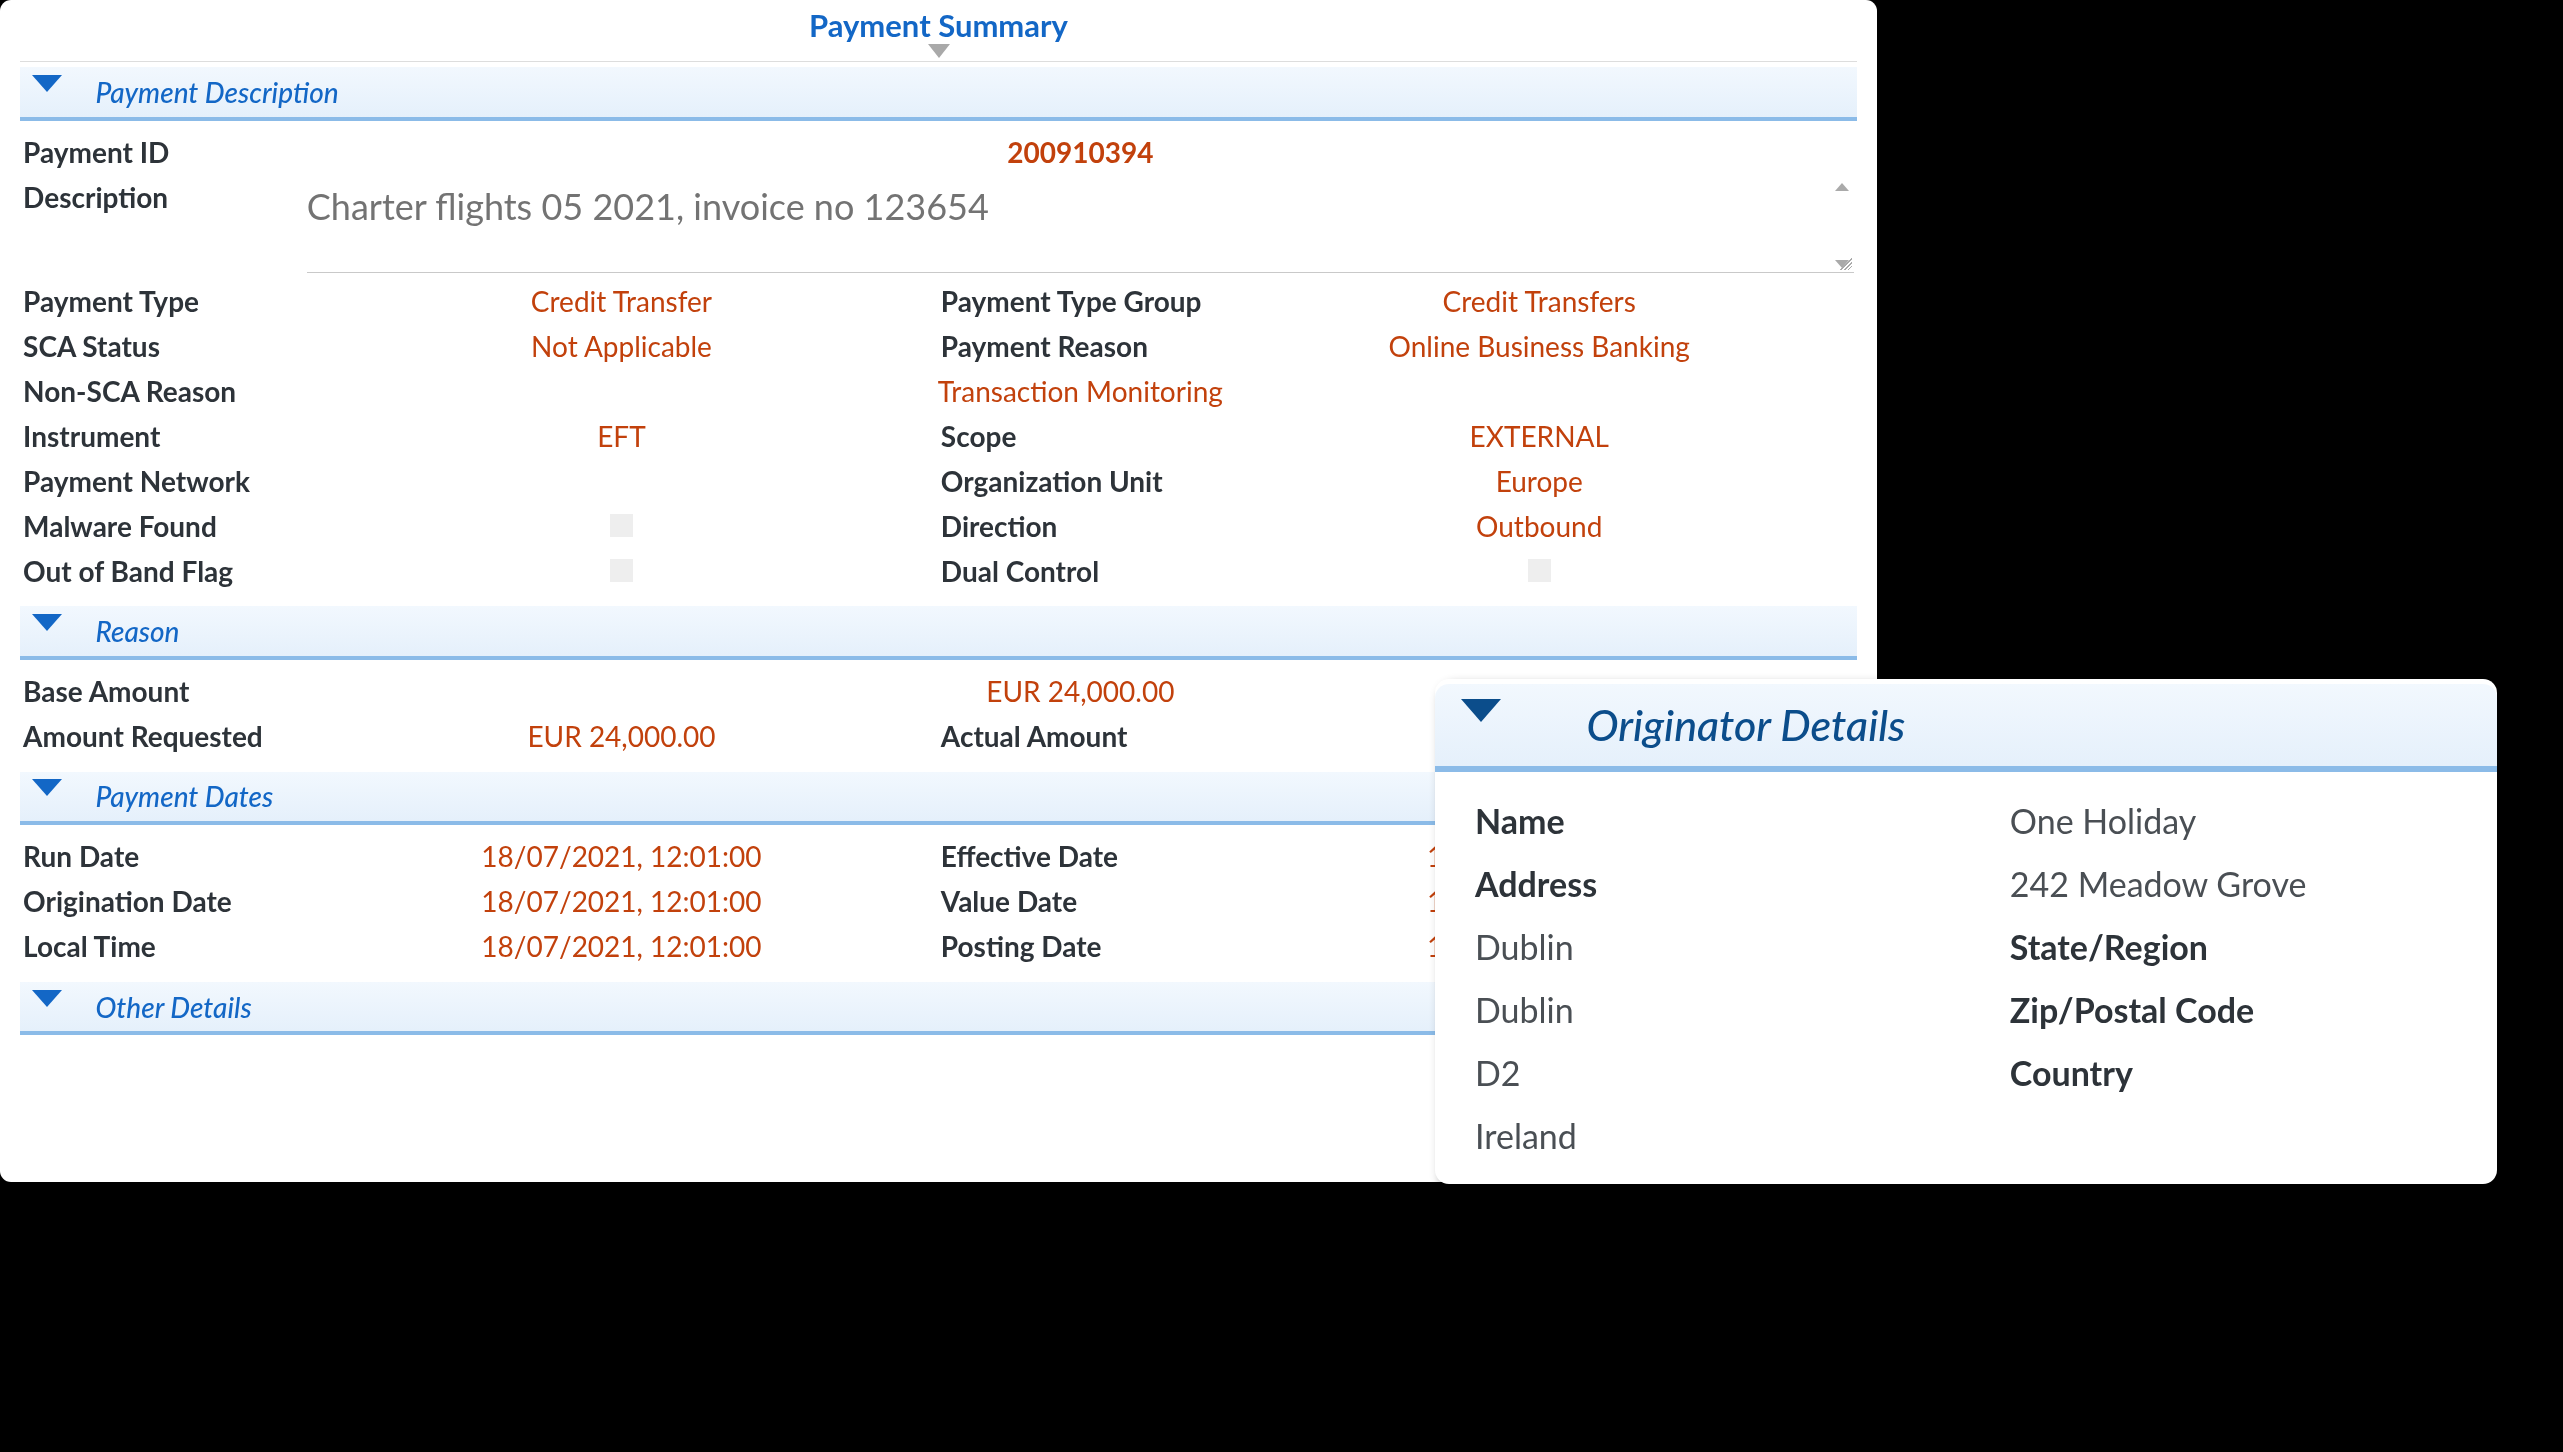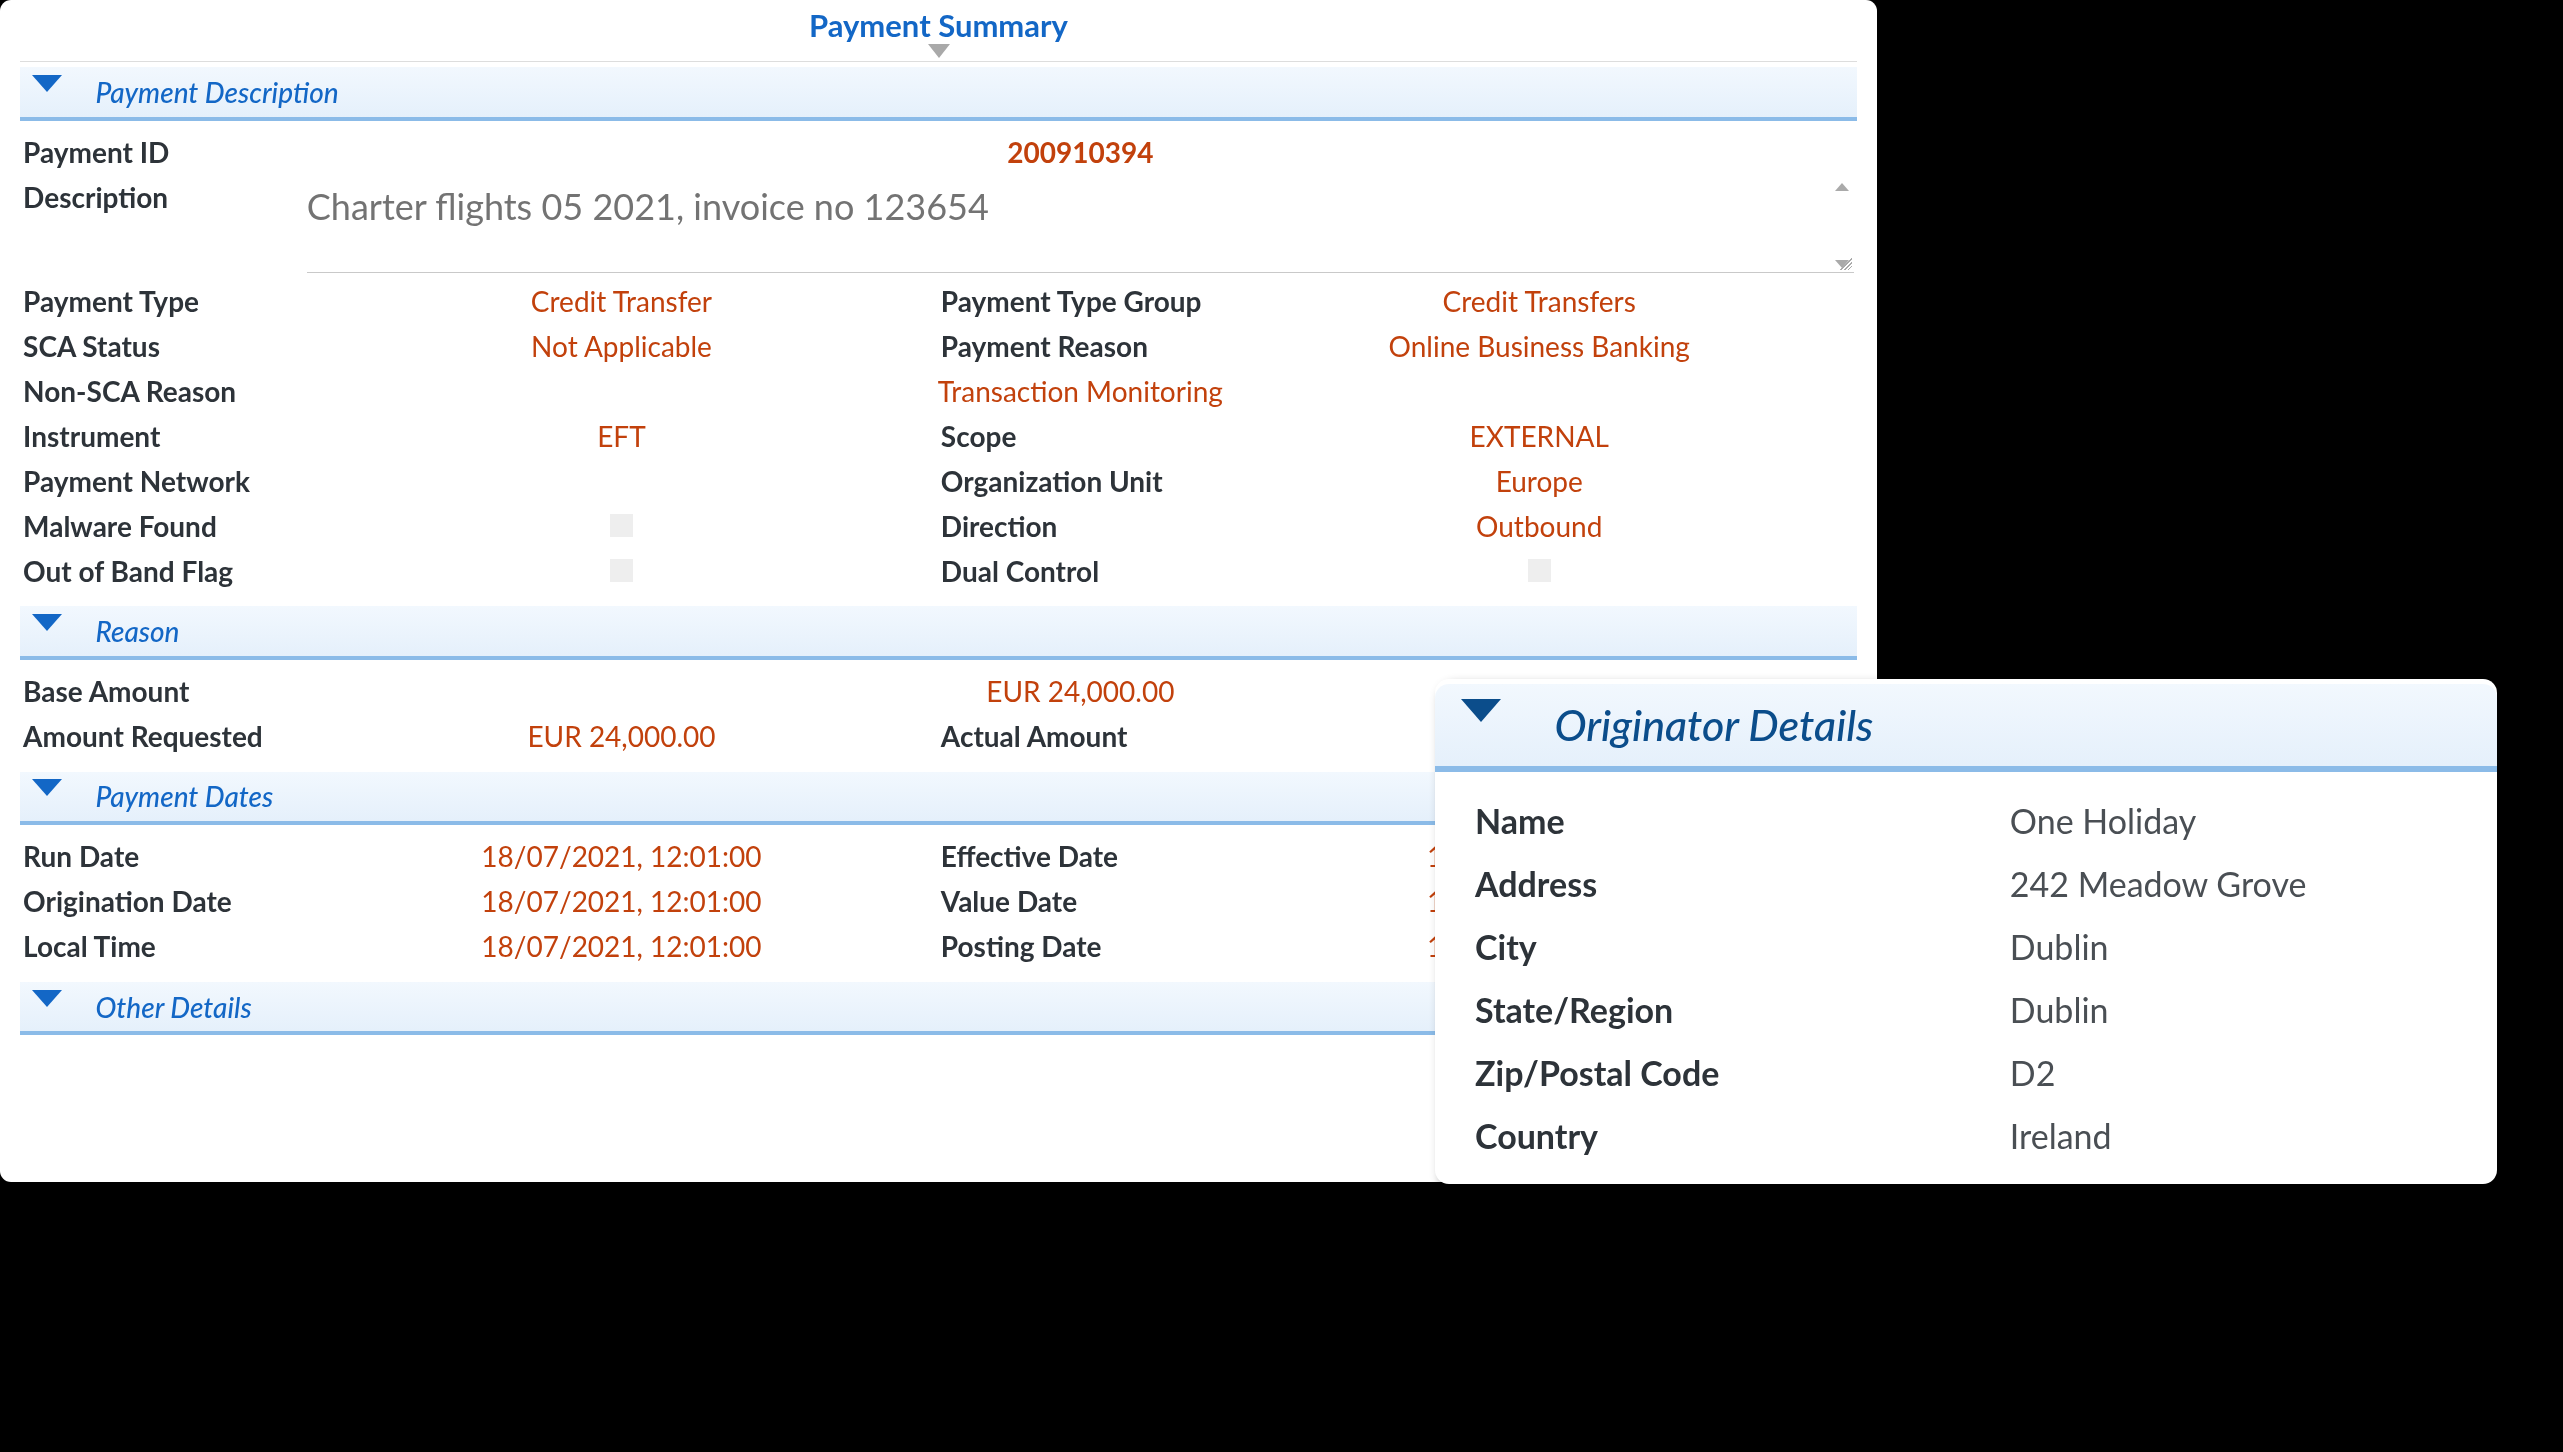--- a/index.html
+++ b/index.html
@@ -52,21 +52,21 @@
     width:0;height:0;border-left:15.5px solid transparent;border-right:15.5px solid transparent;border-top:17px solid #1367c6;
     margin-right: 33px;
   }
   .section-header .label {
     font-size: 28px; color: #1367c6; font-weight: 500;
   }
   .panel-pop .section-header .caret {
     border-left:20px solid transparent;border-right:20px solid transparent;border-top:23px solid #0b4d8b;
     margin-right: 53px; margin-left: 14px;
   }
-  .panel-pop .section-header .label { font-size: 43px; color: #0b4d8b; }
+  .panel-pop .section-header .label { font-size: 43px; color: #0b4d8b; margin-left: 32px; }
   .panel-pop .section-header { padding: 15.5px 12.4px; border-bottom-width:6.2px; }
 
   .grid2 {
     display: grid;
     grid-template-columns: 279px 1fr 279px 1fr;
     column-gap: 4.7px;
     row-gap: 11px;
     padding: 14px 3.1px;
     font-size: 28px;
   }
@@ -223,21 +223,20 @@
     <span class="caret"></span>
     <span class="label">Originator Details</span>
   </div>
   <div class="popgrid">
     <div class="lbl">Name</div>
     <div class="val">One Holiday</div>
 
     <div class="lbl">Address</div>
     <div class="val">242 Meadow Grove</div>
 
-    <div class="lbl">City</div>
     <div class="val">Dublin</div>
 
     <div class="lbl">State/Region</div>
     <div class="val">Dublin</div>
 
     <div class="lbl">Zip/Postal Code</div>
     <div class="val">D2</div>
 
     <div class="lbl">Country</div>
     <div class="val">Ireland</div>

